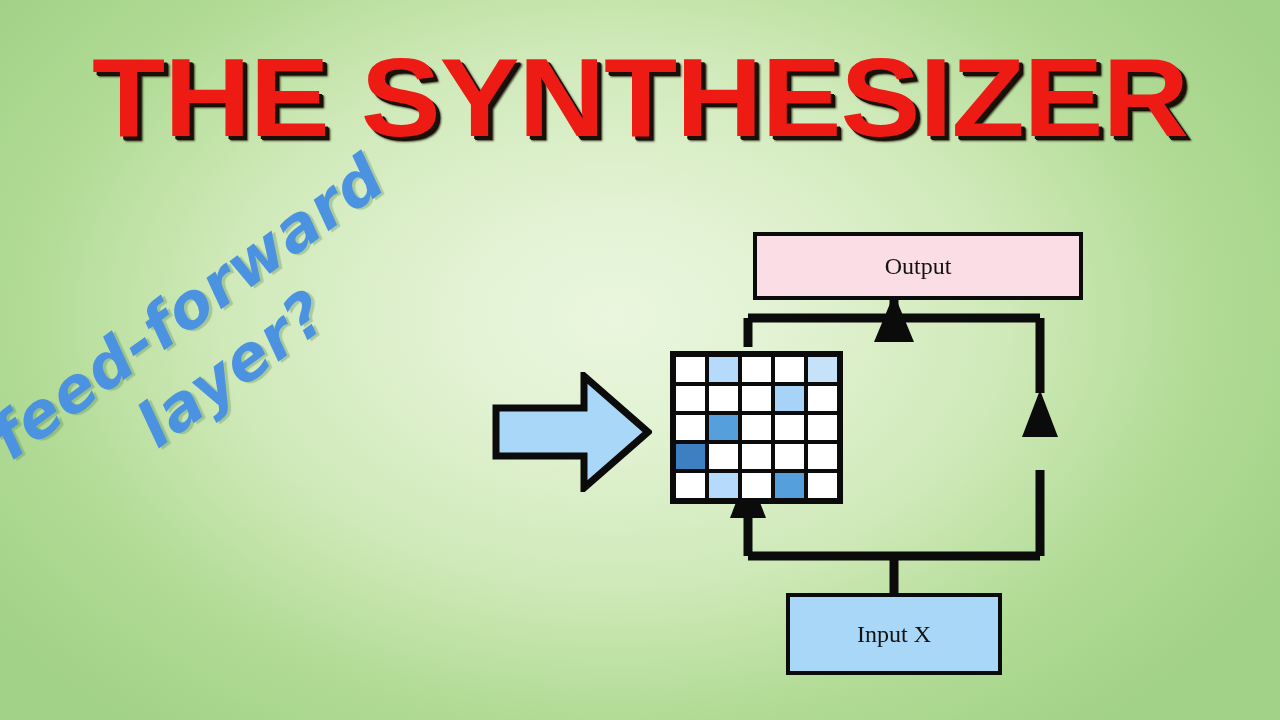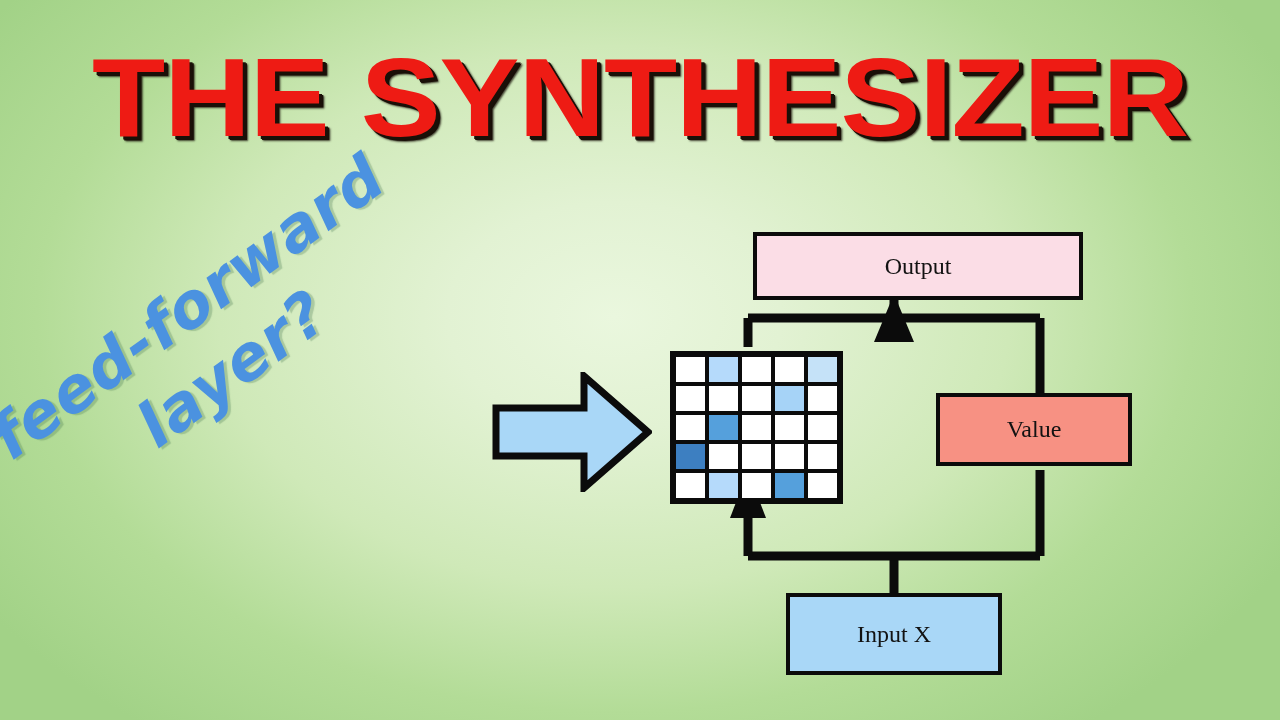--- a/index.html
+++ b/index.html
@@ -187,23 +187,20 @@
         <polygon points="400,172 382,219 418,219"></polygon>
 
         <polygon points="254,76 234,124 274,124"></polygon>
       </g>
     </svg>
 
     <div class="node" id="node-output" style="background:#fbdde6;">
       <span>Output</span>
     </div>
 
-    <div class="node" id="node-value" style="background:#f79183;">
-      <span>Value</span>
-    </div>
 
     <div class="node" id="node-input" style="background:#a9d7f7;">
       <span>Input X</span>
     </div>
 
     <div id="matrix">
         <div class="cell" style="background: rgb(255, 255, 255);"></div>
         <div class="cell" style="background: rgb(181, 218, 251);"></div>
         <div class="cell" style="background: rgb(255, 255, 255);"></div>
         <div class="cell" style="background: rgb(255, 255, 255);"></div>

